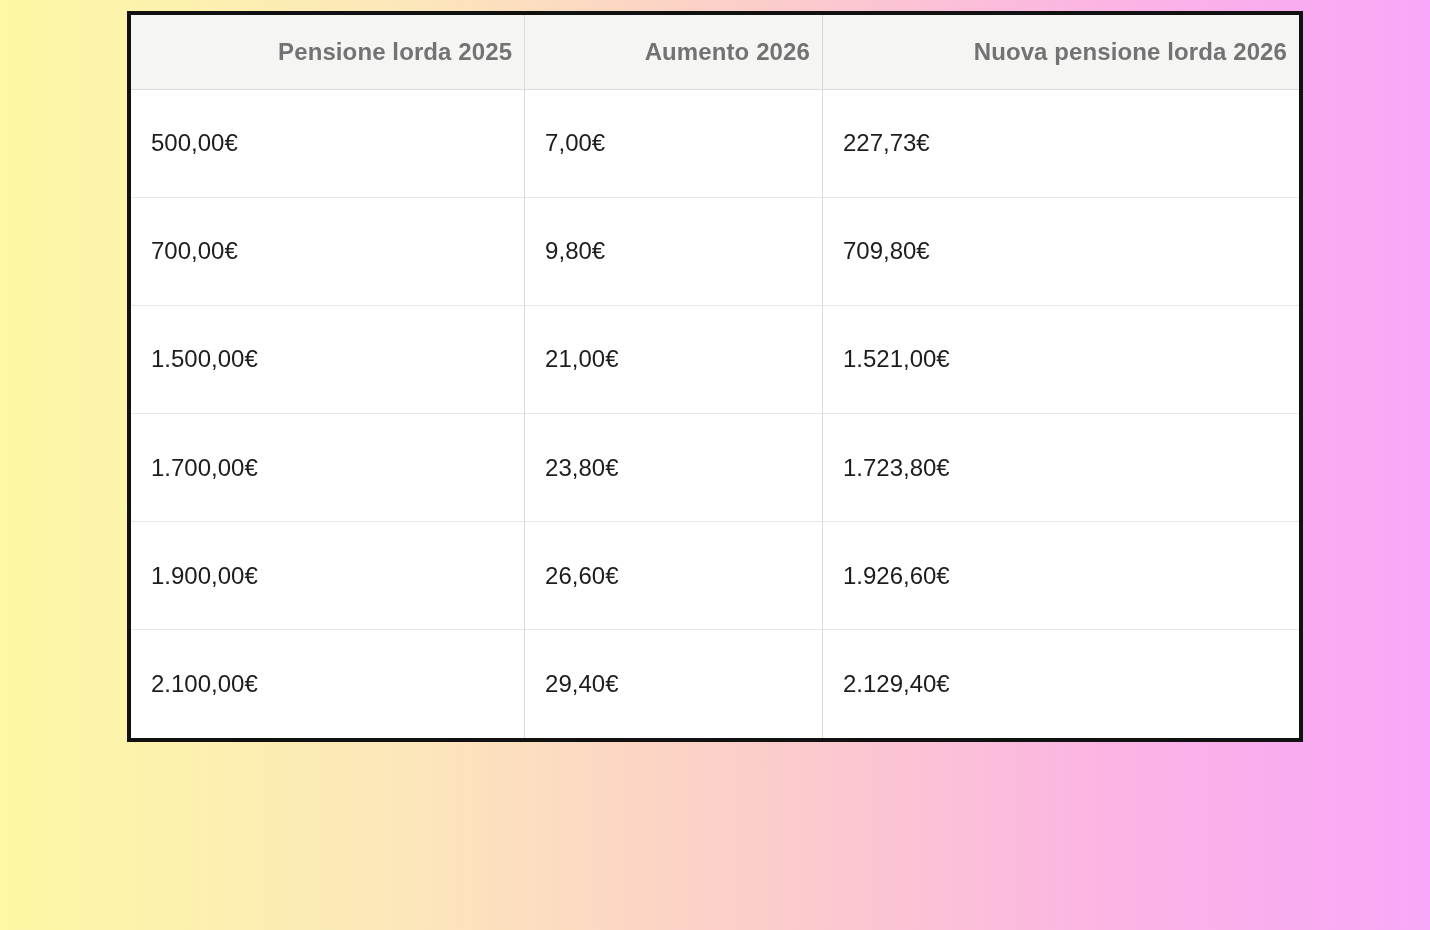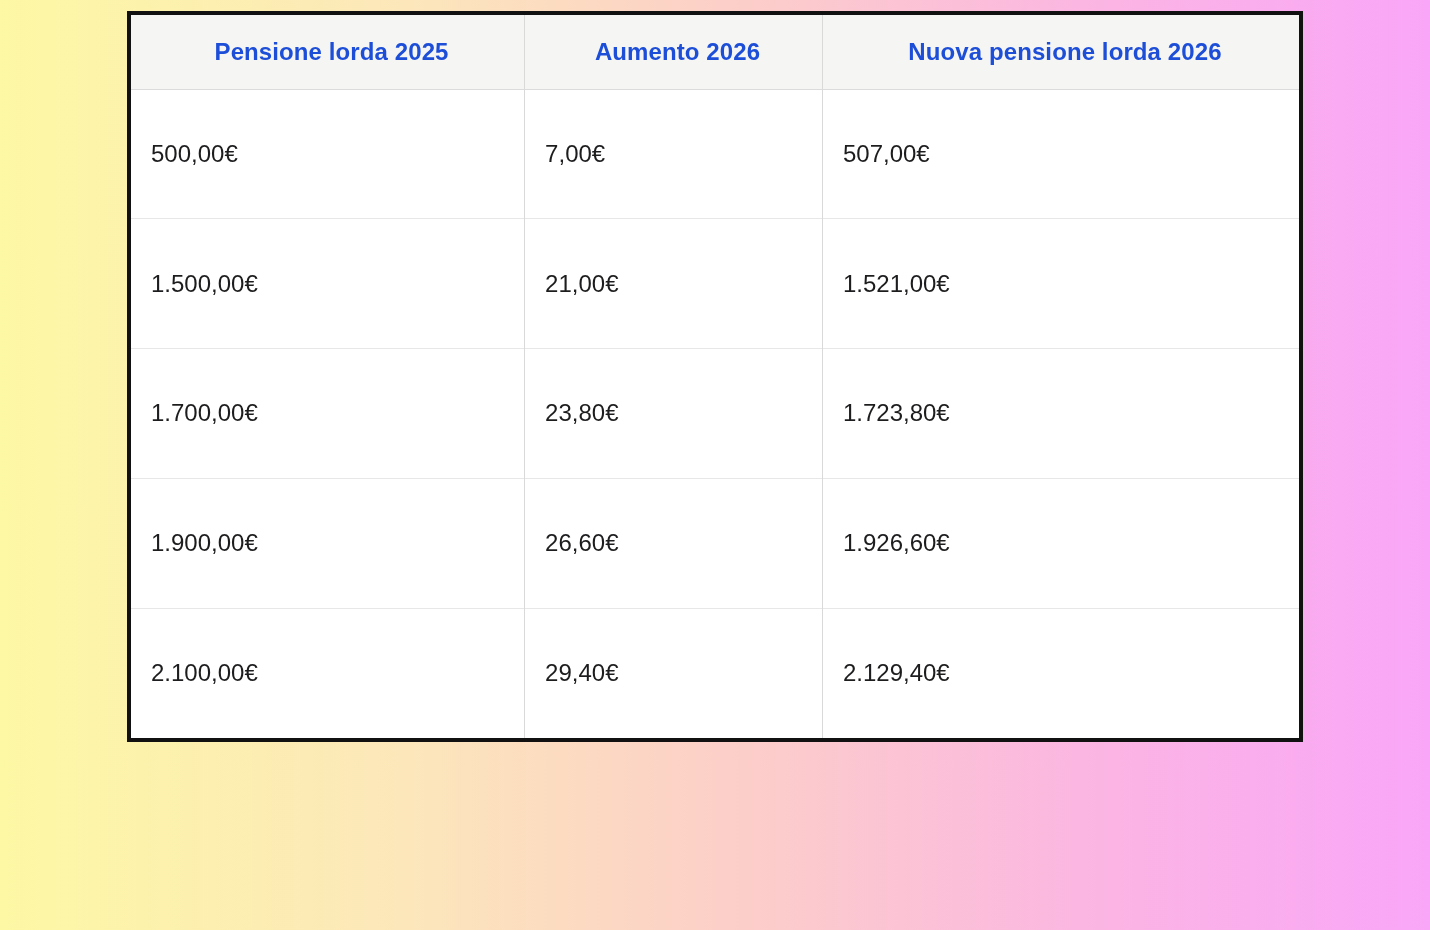--- a/index.html
+++ b/index.html
@@ -27,24 +27,24 @@
     width: 100%;
     height: 100%;
     border-collapse: collapse;
     table-layout: fixed;
   }
   .pension-table col.c1 { width: 33.7%; }
   .pension-table col.c2 { width: 25.5%; }
   .pension-table col.c3 { width: 40.8%; }
   .pension-table th {
     background: #F5F5F4;
-    text-align: center;
+    text-align: right;
     font-weight: bold;
     font-size: 24px;
-    color: #1d4ed8;
+    color: #737373;
     padding: 0 12px 0 20px;
     height: 74px;
     border-bottom: 1px solid #DBDBDB;
     letter-spacing: 0.1px;
   }
   .pension-table td {
     font-size: 24px;
     font-weight: 400;
     color: #1D1D1F;
     text-align: left;
@@ -73,21 +73,26 @@
       <tr>
         <th>Pensione lorda 2025</th>
         <th>Aumento 2026</th>
         <th>Nuova pensione lorda 2026</th>
       </tr>
     </thead>
     <tbody>
       <tr>
         <td>500,00€</td>
         <td>7,00€</td>
-        <td>507,00€</td>
+        <td>227,73€</td>
+      </tr>
+      <tr>
+        <td>700,00€</td>
+        <td>9,80€</td>
+        <td>709,80€</td>
       </tr>
       <tr>
         <td>1.500,00€</td>
         <td>21,00€</td>
         <td>1.521,00€</td>
       </tr>
       <tr>
         <td>1.700,00€</td>
         <td>23,80€</td>
         <td>1.723,80€</td>

